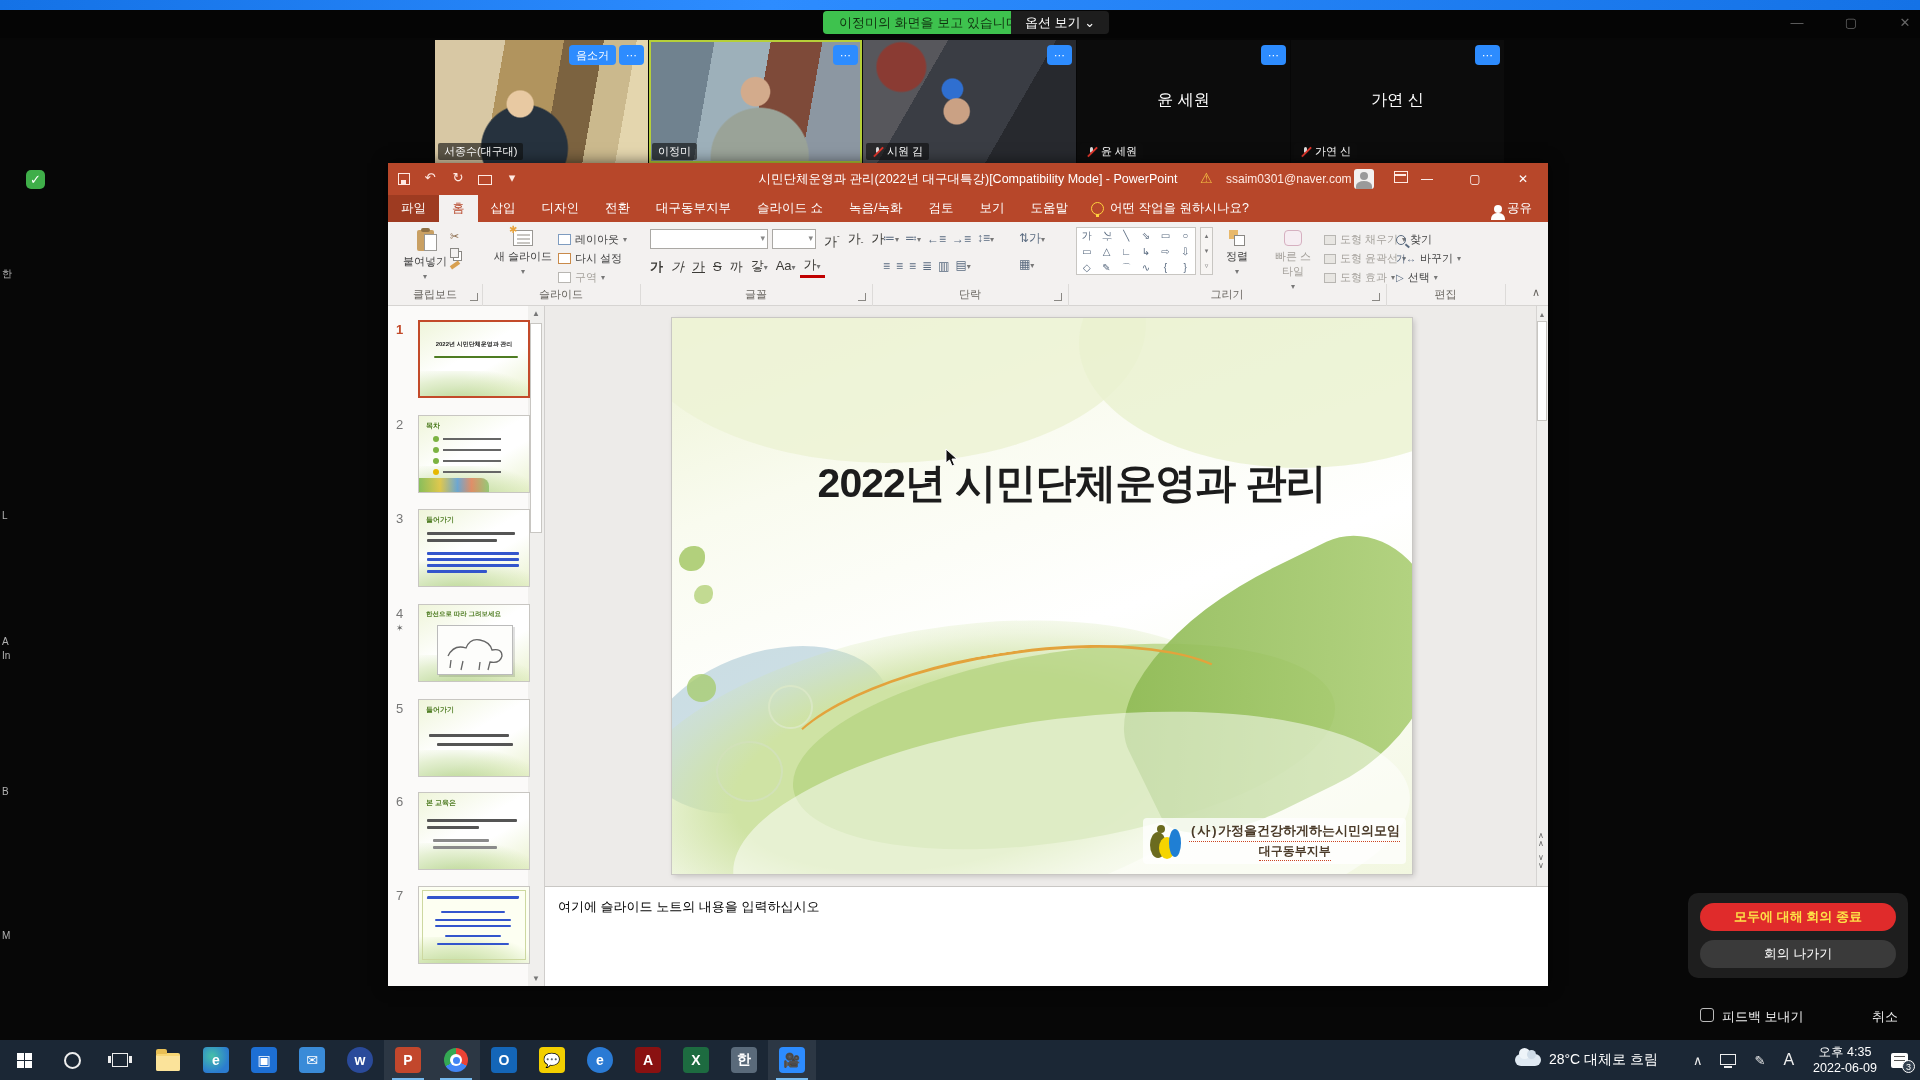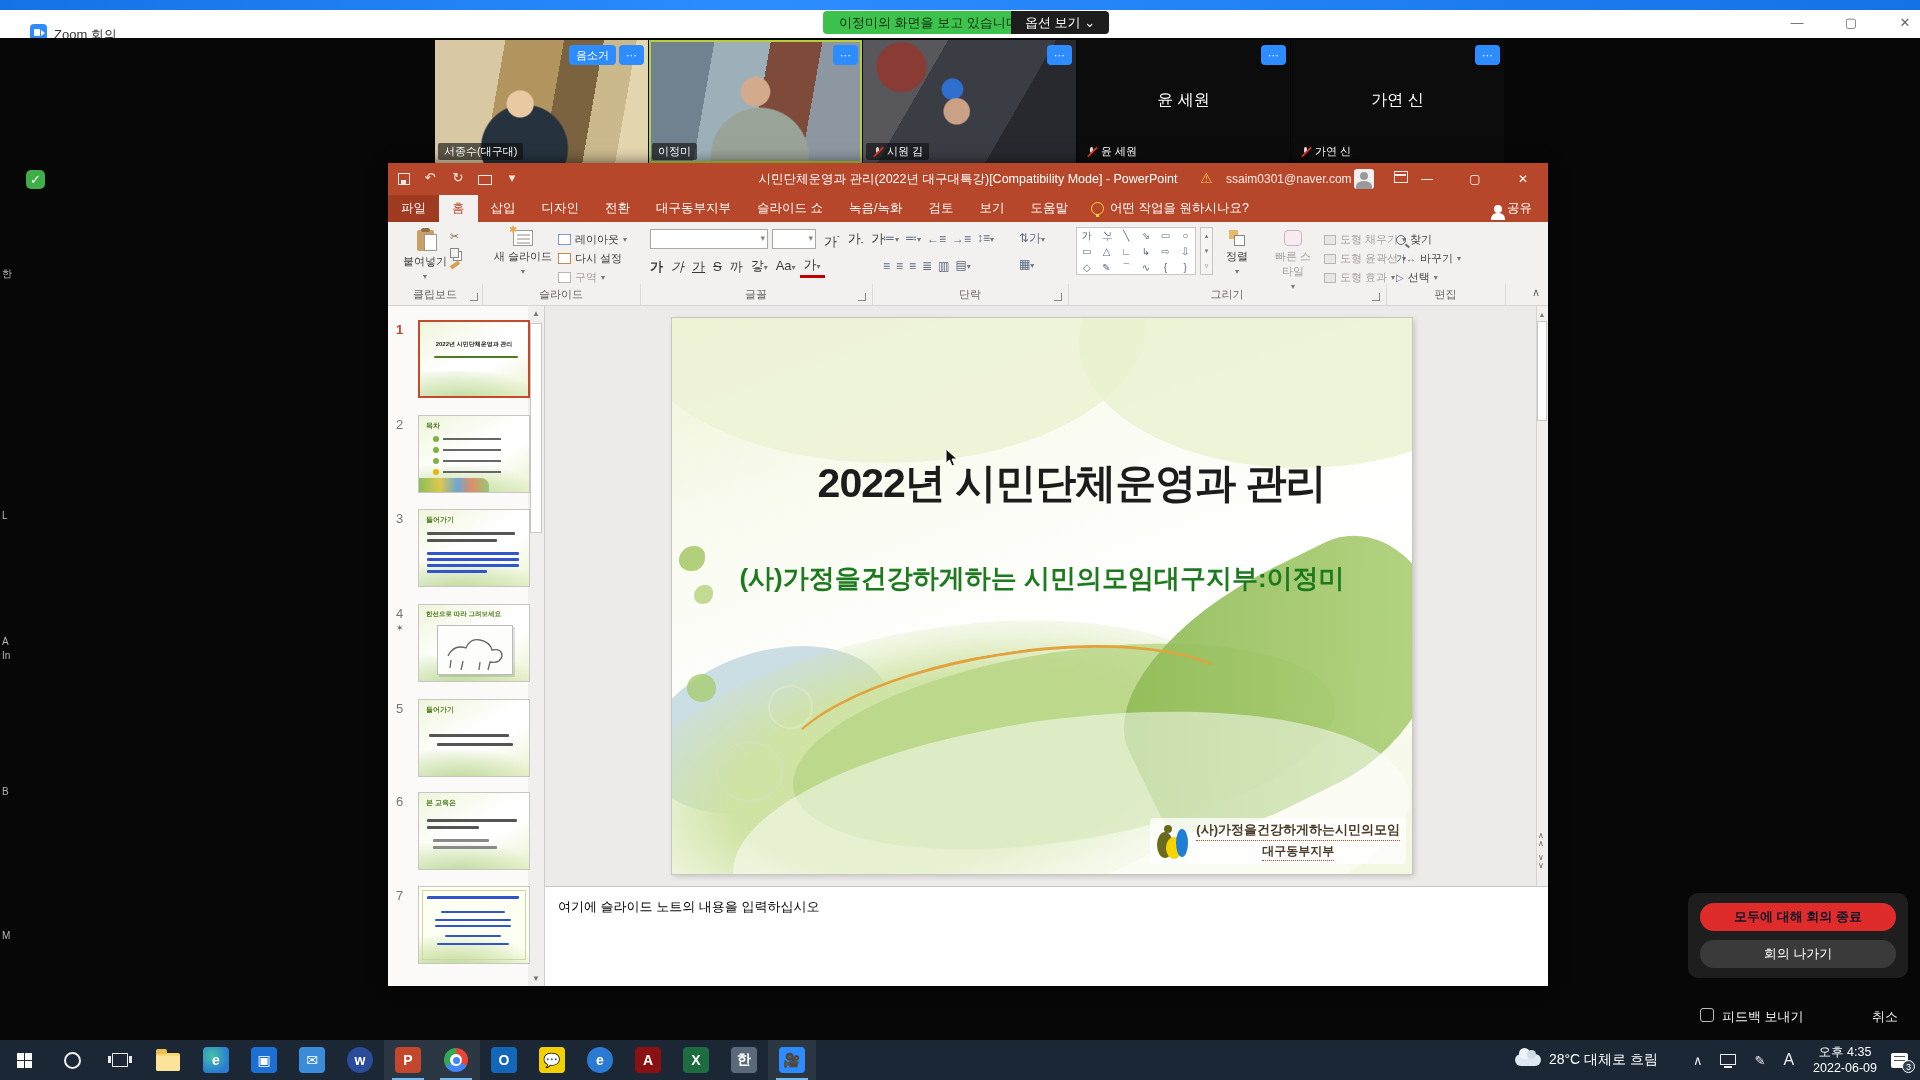--- a/index.html
+++ b/index.html
@@ -34,21 +34,21 @@
   .tile-name-center { width:100%; top:50px; text-align:center; color:#fff; font-size:16px; }
   .nametag { left:3px; bottom:3px; max-width:180px; background:rgba(15,15,15,.62); color:#fff; font-size:11px; line-height:17px; padding:0 6px; display:flex; align-items:center; gap:4px; border-radius:2px;justify-content:flex-end; }
   .mic-off { width:11px; height:11px; position:relative; flex:0 0 auto; }
   .mic-off::before { content:""; position:absolute; left:4px; top:1px; width:3px; height:6px; background:#ddd; border-radius:2px; }
   .mic-off::after { content:""; position:absolute; left:0; top:5px; width:13px; height:2px; background:#e0352b; transform:rotate(-45deg); }
   .tile-btns { right:4px; top:5px; display:flex; gap:3px; }
   .tile-btn { background:#2d8cff; color:#fff; font-size:11px; line-height:20px; height:20px; padding:0 7px; border-radius:4px; }
 
   
   .end-panel { left:1688px; top:893px; width:220px; height:85px; background:#1e1e1e; border-radius:10px; }
-  .btn-end { left:1700px; top:903px; width:196px; height:28px; background:#e02b2b; border-radius:14px; color:#0f172a; font-size:13px; font-weight:bold; text-align:center; line-height:28px; }
+  .btn-end { left:1700px; top:903px; width:196px; height:28px; background:#e02b2b; border-radius:14px; color:#fde047; font-size:13px; font-weight:bold; text-align:center; line-height:28px; }
   .btn-leave { left:1700px; top:940px; width:196px; height:28px; background:#3a3a3a; border-radius:14px; color:#fff; font-size:13px; text-align:center; line-height:28px; }
   .fb-check { left:1700px; top:1008px; width:14px; height:14px; border:1.5px solid #bbb; border-radius:3px; }
   .fb-label { left:1722px; top:1008px; color:#eee; font-size:13px; }
   .fb-cancel { left:1872px; top:1008px; color:#eee; font-size:13px; }
 
   
   .ppt { left:388px; top:163px; width:1160px; height:823px; background:#f3f1f0; box-shadow:0 0 14px rgba(0,0,0,.6); }
   .ppt .abs { position:absolute; }
   .ppt-titlebar { left:0; top:0; width:1160px; height:32px; background:#b7472a; }
   .qat { left:10px; top:7px; display:flex; gap:12px; align-items:center; color:#fff; }
@@ -134,21 +134,21 @@
   .mini-box { position:absolute; left:18px; top:20px; width:76px; height:50px; background:#fdfdfb; border:1px solid #bbb; box-shadow:2px 2px 0 rgba(0,0,0,.12); }
 
   
   .slidearea { left:157px; top:143px; width:991px; height:580px; background:#edebe9; }
   .canvas { left:284px; top:155px; width:740px; height:556px; background:linear-gradient(160deg,#edf3d4 0%,#f9fbef 26%,#ffffff 55%,#f2f7e0 100%); box-shadow:0 0 0 1px #c9c7c4, 2px 2px 6px rgba(0,0,0,.2); overflow:hidden; }
   .sw { position:absolute; border-radius:50%; }
   .slide-title { position:absolute; left:10%; right:2%; top:138px; text-align:center; font-size:41px; font-weight:bold; color:#1c1c1c; letter-spacing:-1px; }
   .slide-sub { position:absolute; left:1%; right:1%; top:243px; text-align:center; font-size:26px; font-weight:bold; color:#1d7a1f; }
   .cursor { position:absolute; left:273px; top:130px; width:13px; height:19px; }
   .logo { position:absolute; right:6px; bottom:10px; display:flex; align-items:center; gap:6px; background:rgba(255,255,255,.75); padding:3px 6px; border-radius:4px; }
-  .logo-txt { text-align:center; color:#4a3a28; font-weight:bold; }
+  .logo-txt { text-align:center; color:#4a3a28; font-weight:bold;font-family:Liberation Mono, monospace; }
   .logo-l1 { font-size:13px; border-bottom:1px dotted #cc4422; padding-bottom:1px; }
   .logo-l2 { font-size:12px; border-bottom:1px dotted #cc4422; display:inline-block; }
   .vscroll { left:1148px; top:143px; width:12px; height:580px; background:#f0efed; border-left:1px solid #d6d4d2; }
   .vthumb { left:1149px; top:158px; width:10px; height:100px; background:#fff; border:1px solid #c8c6c2; }
   .varrow { left:1148px; width:12px; height:14px; font-size:7px; color:#777; text-align:center; line-height:14px; }
   .navbtn { left:1146px; width:14px; height:16px; font-size:8px; color:#666; text-align:center; line-height:8px; padding-top:1px; }
 
   
   .notes { left:157px; top:723px; width:1003px; height:100px; background:#fff; border-top:1px solid #c9c7c4; }
   .notes-ph { left:170px; top:735px; font-size:13px; color:#000000; }
@@ -191,24 +191,20 @@
   .notif { width:17px; height:15px; background:#fff; border-radius:2px; position:relative; margin:0 12px 0 4px; }
   .notif::before { content:""; position:absolute; left:3px; top:3px; width:11px; height:1.5px; background:#555; box-shadow:0 4px 0 #555; }
   .badge { position:absolute; right:-7px; bottom:-5px; width:13px; height:13px; border-radius:50%; background:#33404f; border:1px solid #fff; color:#fff; font-size:9px; text-align:center; line-height:12px; }
 </style>
 </head>
 <body>
 
 <div class="screen">
 
   <div class="abs z-frame"></div>
-  <div class="abs z-titlebar">
-    <div class="abs z-appicon"></div>
-    <div class="abs z-title">Zoom 회의</div>
-  </div>
   <div class="abs z-banner">이정미의 화면을 보고 있습니다</div>
   <div class="abs z-options">옵션 보기 ⌄</div>
   <div class="abs z-winbtn" style="left:1784px">—</div>
   <div class="abs z-winbtn" style="left:1838px">▢</div>
   <div class="abs z-winbtn" style="left:1892px">✕</div>
 
   <div class="abs meet-bg"></div>
   <div class="abs edge-frag" style="top:268px">한</div>
   <div class="abs edge-frag" style="top:510px">L</div>
   <div class="abs edge-frag" style="top:636px">A</div>
@@ -561,21 +557,20 @@
       <div class="sw" style="left:16%;top:60%;width:74%;height:34%;background:#b7d583;opacity:.8;transform:rotate(-9deg)"></div>
       <div class="sw" style="left:60%;top:46%;width:46%;height:40%;background:linear-gradient(120deg,#8cb852,#b4d47f);border-radius:75% 25% 60% 40%/55% 45% 75% 25%;transform:rotate(-26deg);opacity:.92"></div>
       <div class="sw" style="left:8%;top:72%;width:92%;height:42%;background:rgba(255,255,255,.5);transform:rotate(-7deg)"></div>
       <div class="sw" style="left:14%;top:60%;width:64%;height:30%;border:2px solid transparent;border-top:3px solid #e3a33c;transform:rotate(-9deg)"></div>
       <div class="sw" style="left:6%;top:76%;width:9%;height:11%;border:2px solid rgba(210,225,185,.9);background:transparent"></div>
       <div class="sw" style="left:13%;top:66%;width:6%;height:8%;border:2px solid rgba(220,232,200,.8)"></div>
       <div class="sw" style="left:2%;top:64%;width:4%;height:5%;background:#a8cc70;opacity:.8"></div>
       <div class="sw" style="left:1%;top:41%;width:3.5%;height:4.5%;background:#b2d07c;border-radius:60% 40% 55% 45%"></div>
       <div class="sw" style="left:3%;top:48%;width:2.5%;height:3.5%;background:#c2da92;border-radius:60% 40% 55% 45%"></div>
       <div class="slide-title">2022년 시민단체운영과 관리</div>
-      <div class="slide-sub">(사)가정을건강하게하는 시민의모임대구지부:이정미</div>
       <svg class="cursor" viewBox="0 0 13 19">
           <path d="M1 1 L1 15 L4.5 12 L7 18 L9.5 17 L7 11 L12 11 Z" fill="#111" stroke="#fff" stroke-width="1"></path>
         </svg>
       <div class="logo">
         <svg width="34" height="40" viewBox="0 0 34 40">
           <ellipse cx="9" cy="24" rx="8" ry="13" fill="#6b6b1f"></ellipse>
           <ellipse cx="18" cy="27" rx="8" ry="11" fill="#f5d400"></ellipse>
           <ellipse cx="26" cy="22" rx="6" ry="14" fill="#1f7fd4"></ellipse>
           <circle cx="12" cy="8" r="4" fill="#6b6b1f"></circle>
         </svg>

